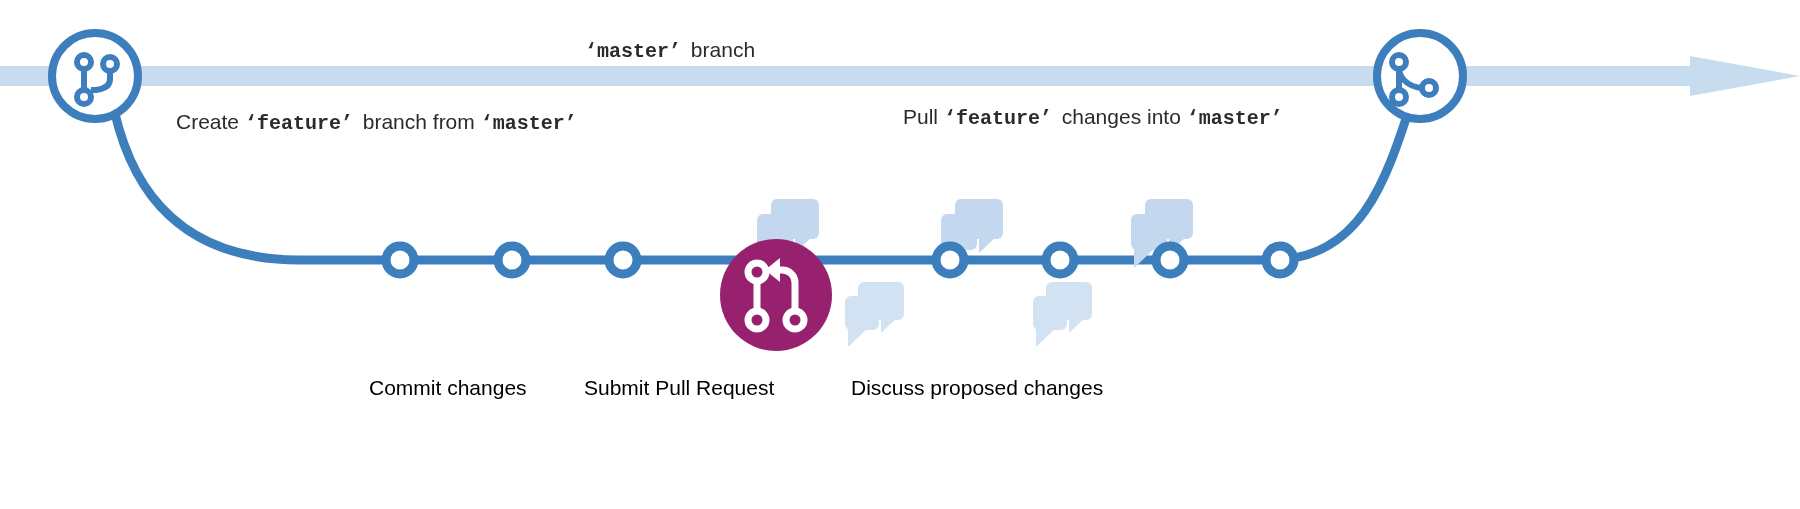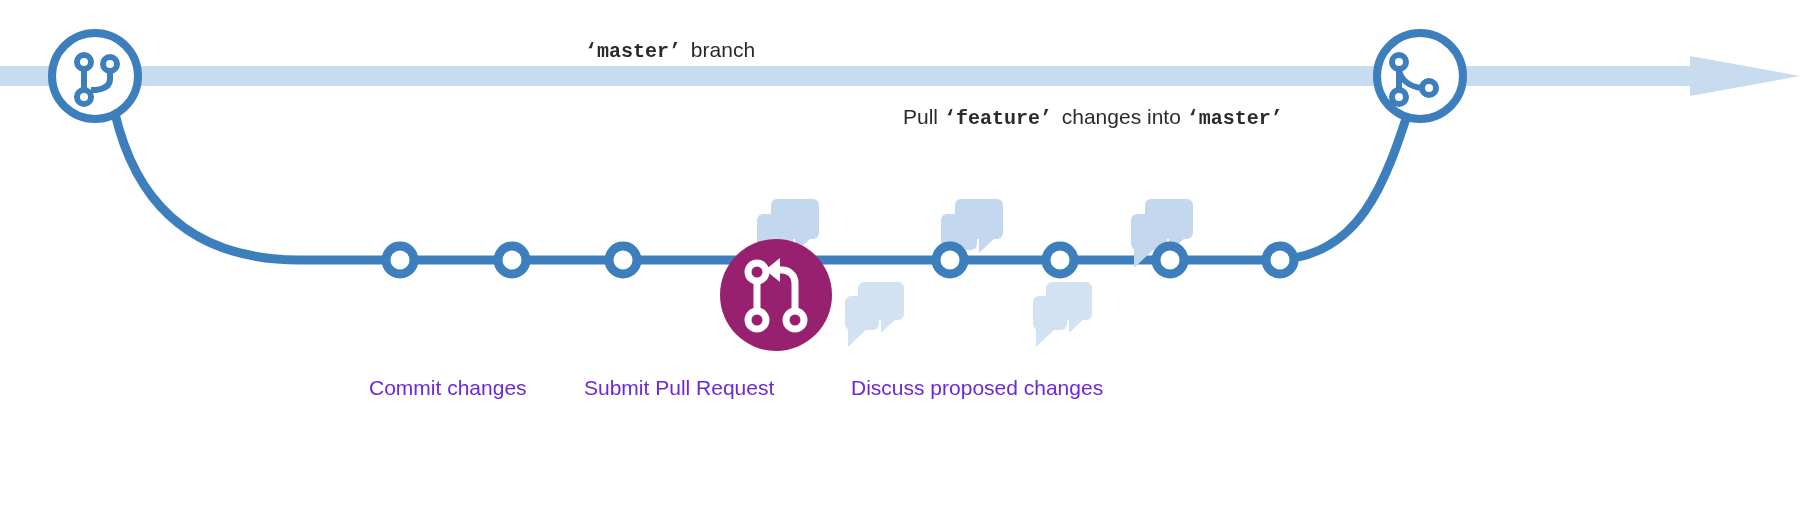--- a/index.html
+++ b/index.html
@@ -50,21 +50,21 @@
     top: 111px;
   }
   #merge-branch-label {
     left: 903px;
     top: 106px;
   }
   .bottom-label {
     position: absolute;
     top: 377px;
     white-space: nowrap;
-    color: #6d28d9;
+    color: #000000;
     font-family: "Liberation Sans", sans-serif;
     font-size: 21px;
     line-height: 1;
   }
   #commit-changes-label { left: 369px; }
   #submit-pr-label { left: 584px; }
   #discuss-changes-label { left: 851px; }
 </style>
 </head>
 <body>
@@ -165,20 +165,21 @@
         <circle cx="1399" cy="97" r="7" stroke-width="6"></circle>
         <circle cx="1429" cy="88" r="7" stroke-width="6"></circle>
         <line x1="1399" y1="69" x2="1399" y2="90" stroke-width="6"></line>
         <path d="M 1399,69 C 1400,80 1410,87 1422,88" stroke-width="6"></path>
       </g>
     </g>
   </svg>
 
   <div class="label" id="master-branch-label"><span class="mono">‘master’</span><span class="sp"></span> <span>branch</span></div>
 
+  <div class="label" id="create-branch-label"><span>Create</span> <span class="mono">‘feature’</span><span class="sp"></span> <span>branch from</span> <span class="mono">‘master’</span></div>
 
   <div class="label" id="merge-branch-label"><span>Pull</span> <span class="mono">‘feature’</span><span class="sp"></span> <span>changes into</span> <span class="mono">‘master’</span></div>
 
   <div class="bottom-label" id="commit-changes-label">Commit changes</div>
   <div class="bottom-label" id="discuss-changes-label">Discuss proposed changes</div>
   <div class="bottom-label" id="submit-pr-label">Submit Pull Request</div>
 
 </div>
 
 </body></html>

